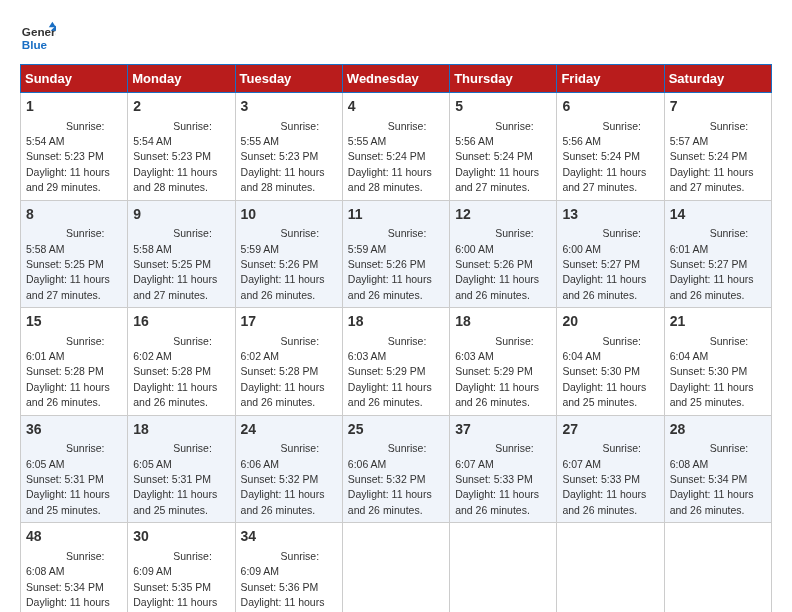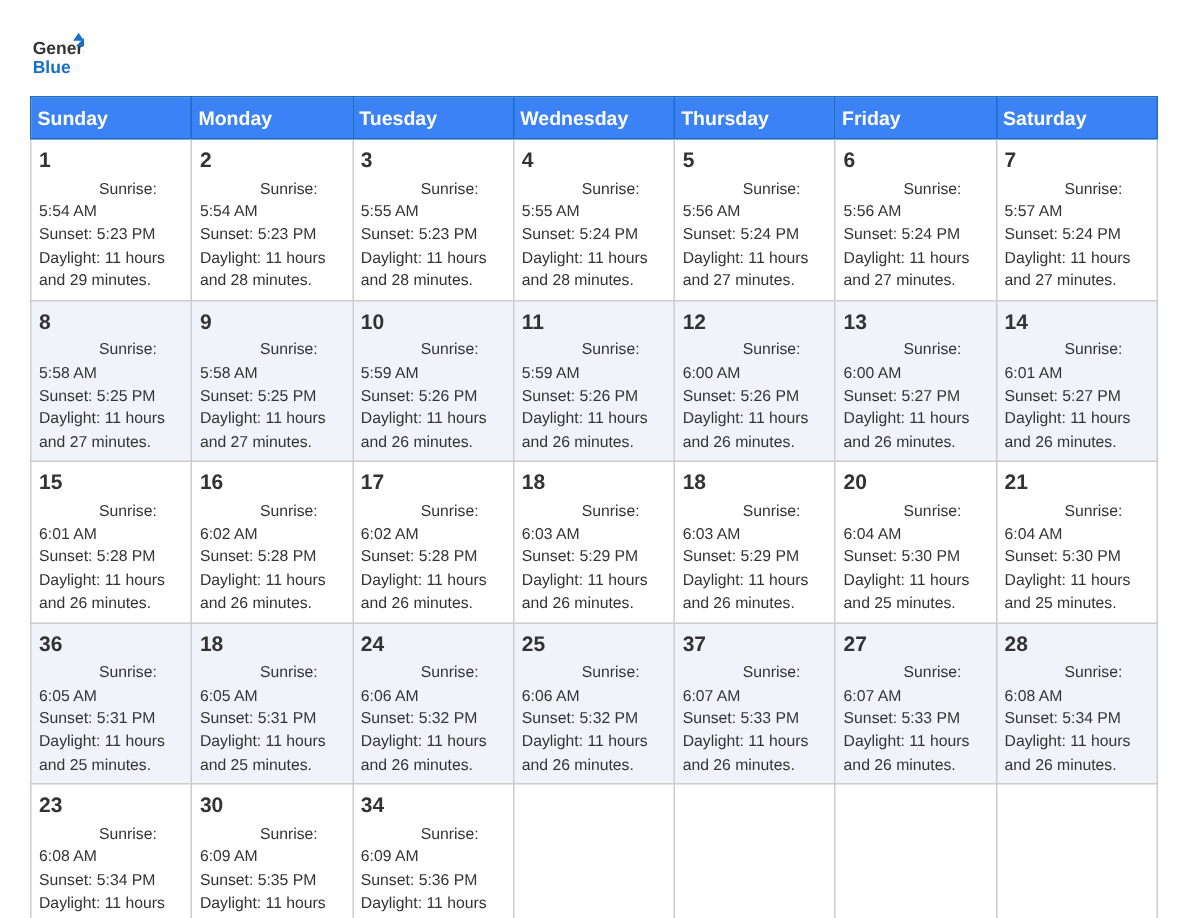--- a/index.html
+++ b/index.html
@@ -37,21 +37,21 @@
       font-size: 15px;
       color: #555;
       margin-top: 2px;
     }
     .calendar-table {
       width: 100%;
       border-collapse: collapse;
       font-size: 11px;
     }
     .calendar-table th {
-      background-color: #3b82f6;
+      background-color: #b91c1c;
       color: #fff;
       padding: 6px 4px;
       text-align: left;
       font-size: 13px;
       font-weight: bold;
       border: 1px solid #1a6fc4;
     }
     .calendar-table td {
       border: 1px solid #ccc;
       vertical-align: top;
@@ -228,21 +228,21 @@
         <span class="day-number">27</span>
         <span class="day-info">Sunrise: 6:07 AM<br>Sunset: 5:33 PM<br>Daylight: 11 hours and 26 minutes.</span>
       </td>
         <td>
         <span class="day-number">28</span>
         <span class="day-info">Sunrise: 6:08 AM<br>Sunset: 5:34 PM<br>Daylight: 11 hours and 26 minutes.</span>
       </td>
       </tr>
       <tr>
         <td>
-        <span class="day-number">23</span>
+        <span class="day-number">48</span>
         <span class="day-info">Sunrise: 6:08 AM<br>Sunset: 5:34 PM<br>Daylight: 11 hours and 26 minutes.</span>
       </td>
         <td>
         <span class="day-number">30</span>
         <span class="day-info">Sunrise: 6:09 AM<br>Sunset: 5:35 PM<br>Daylight: 11 hours and 26 minutes.</span>
       </td>
         <td>
         <span class="day-number">34</span>
         <span class="day-info">Sunrise: 6:09 AM<br>Sunset: 5:36 PM<br>Daylight: 11 hours and 26 minutes.</span>
       </td>

